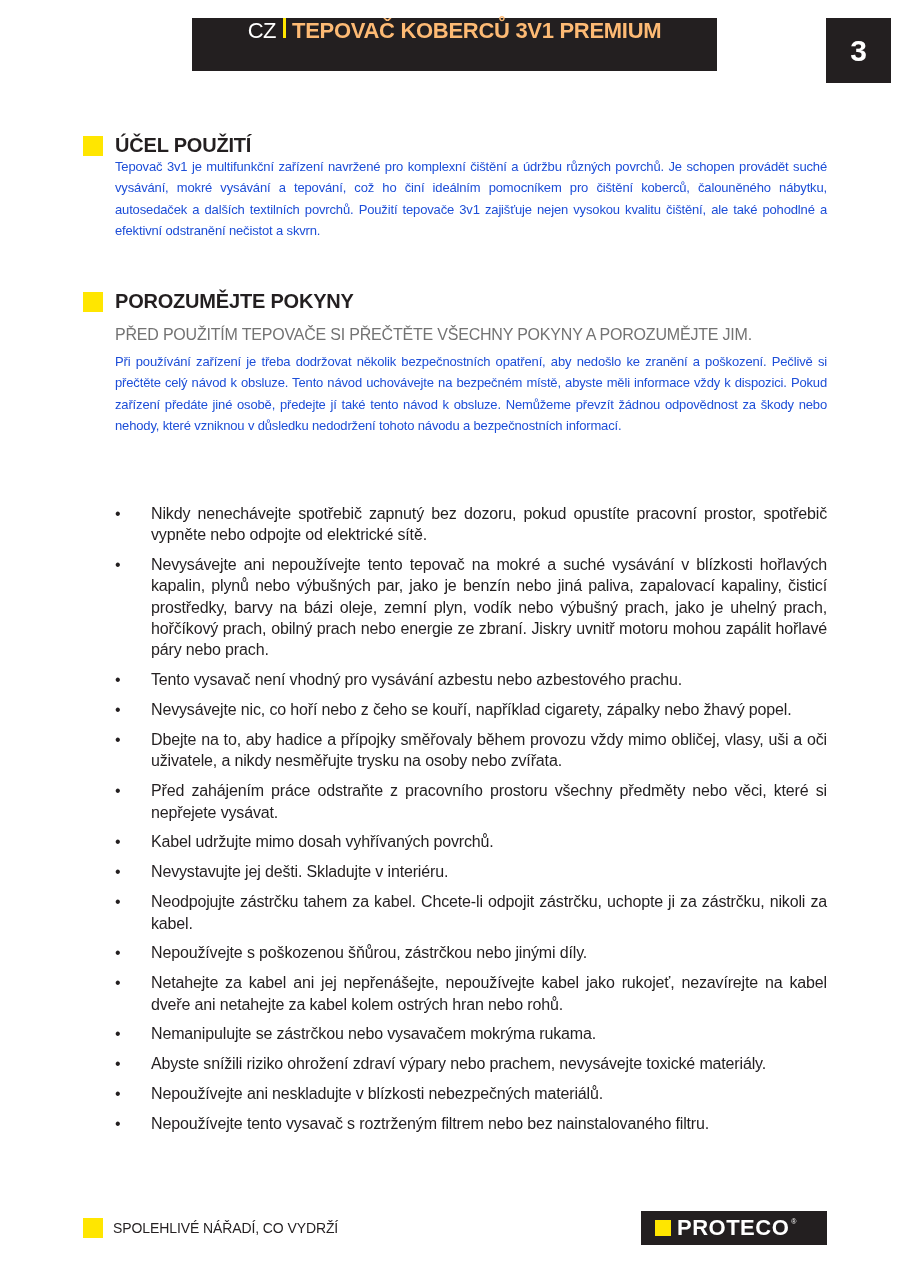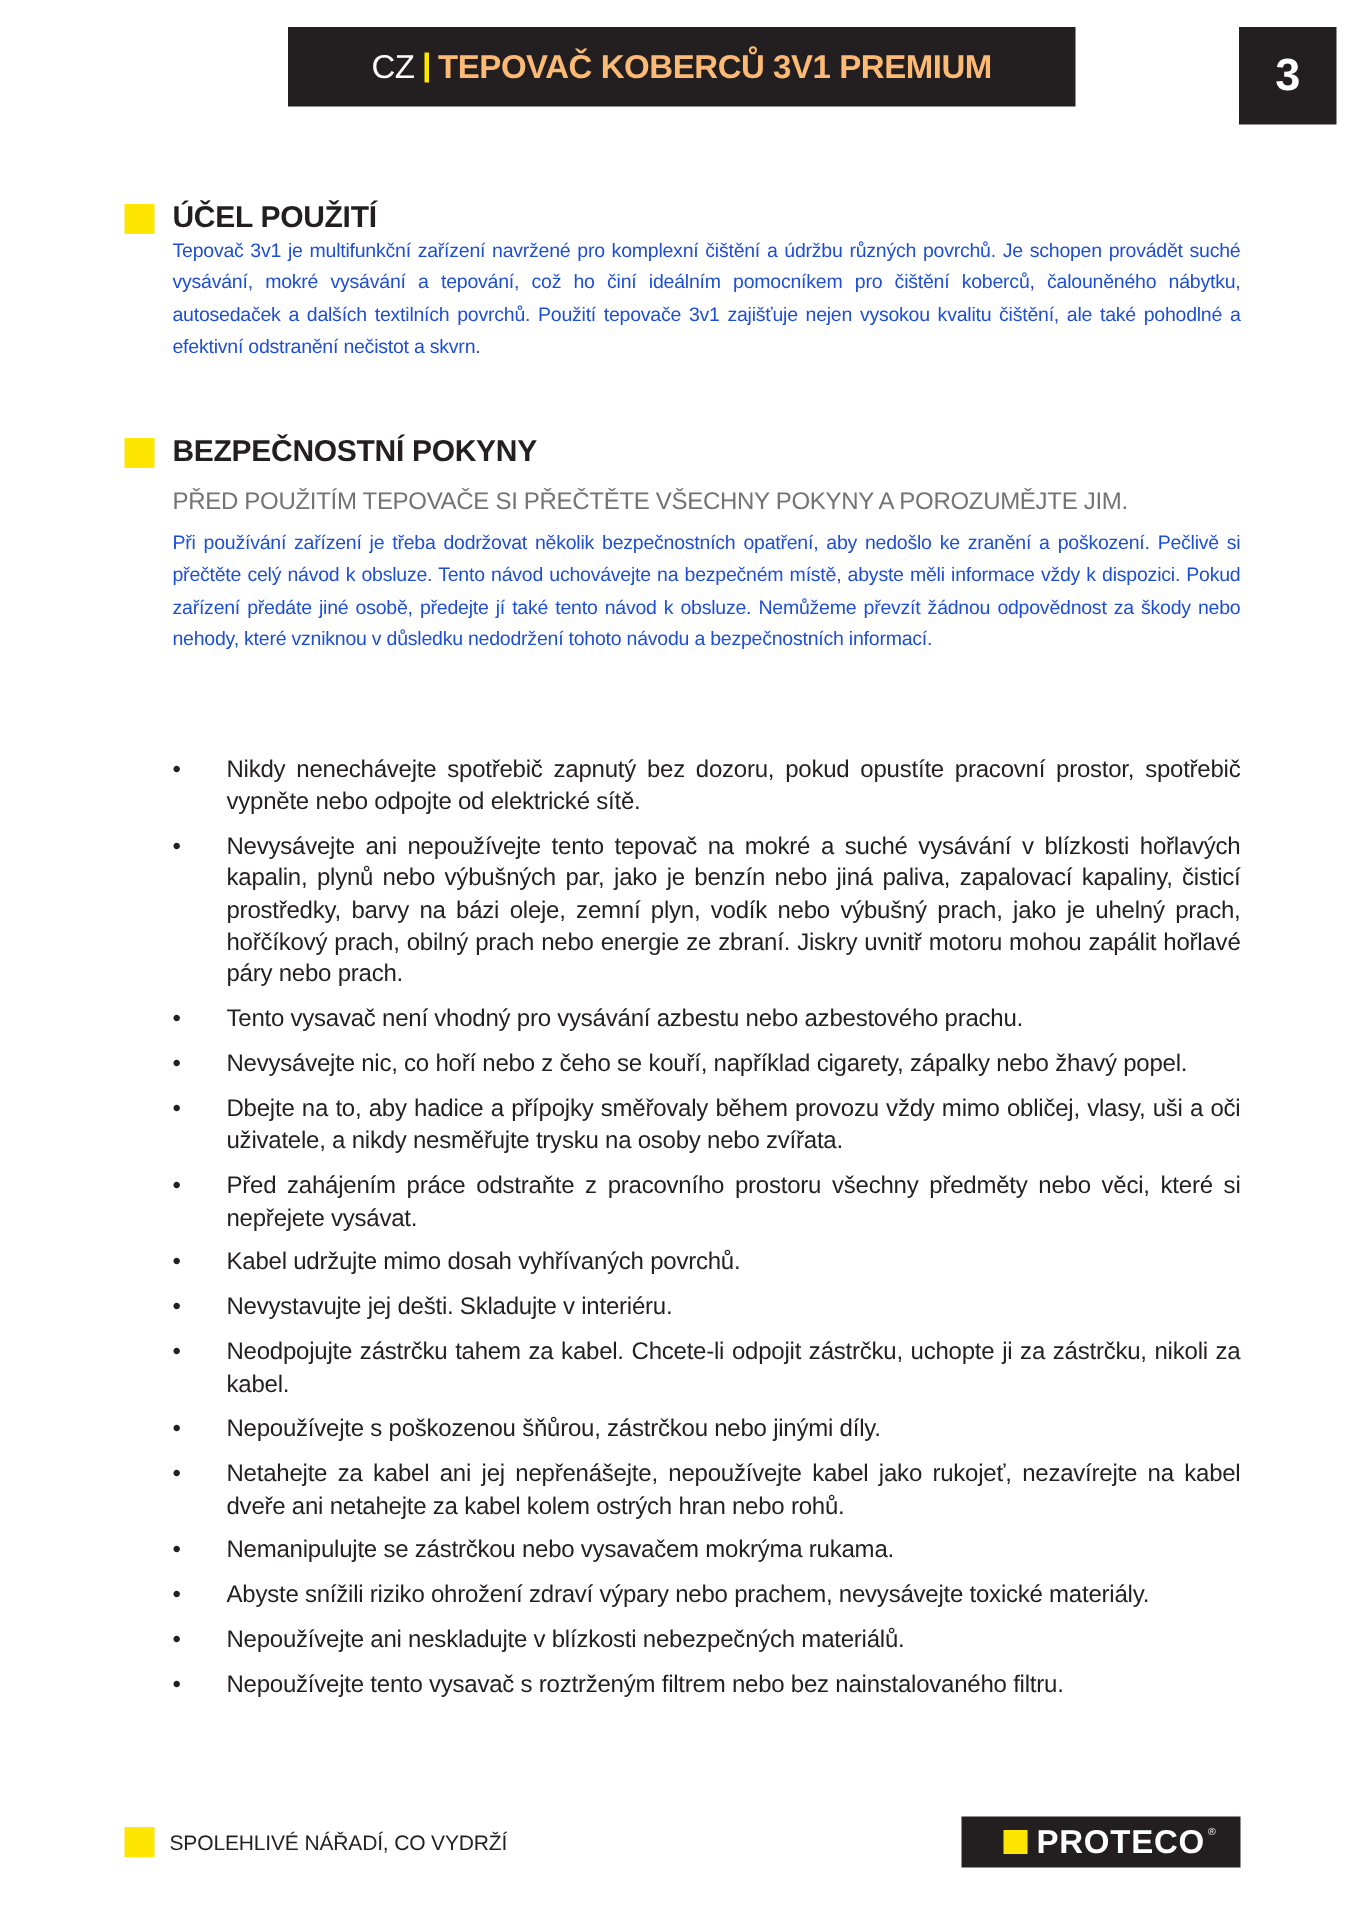--- a/index.html
+++ b/index.html
@@ -1,19 +1,19 @@
 <!DOCTYPE html>
 <html><head>
 <meta charset="utf-8">
 <style>
   html, body { margin: 0; padding: 0; background: #ffffff; }
   body { width: 909px; height: 1276px; position: relative; overflow: hidden;
          font-family: "Liberation Sans", sans-serif; color: #231f20; }
   .title-bar { position: absolute; left: 192px; top: 18px; width: 525px; height: 53px;
-               background: #231f20; display: flex; align-items: center; justify-content: center;
+               background: #231f20; display: flex; align-items: flex-start; justify-content: center;
                box-sizing: border-box; padding-left: 0; }
   .title-bar .lang { color: #ffffff; font-size: 22px; font-weight: normal; letter-spacing: -0.5px; }
   .title-bar .sep { display: inline-block; width: 3px; height: 20px; background: #ffe600; margin: 0 6px 0 7px; }
   .title-bar .name { color: #fdba74; font-size: 22px; font-weight: bold; letter-spacing: -0.3px; }
   .page-num { position: absolute; left: 826px; top: 18px; width: 65px; height: 65px; background: #231f20;
               color: #ffffff; font-size: 30px; font-weight: bold; display: flex; align-items: center; justify-content: center; }
 
   .section-head { position: absolute; left: 83px; display: flex; align-items: center; }
   .section-head .sq { width: 20px; height: 20px; background: #ffe600; margin-right: 12px; }
   .section-head .txt { font-size: 20px; font-weight: bold; color: #231f20; letter-spacing: -0.2px; }
@@ -24,21 +24,21 @@
 
   .bullets { position: absolute; left: 115px; width: 712px; top: 503px; margin: 0; padding: 0; list-style: none; }
   .bullets li { position: relative; padding-left: 36px; font-size: 16px; line-height: 21.3px; text-align: justify;
                 margin-bottom: 8.6px; letter-spacing: -0.15px; color: #231f20; }
   .bullets li .dot { position: absolute; left: 0; top: 0; width: 10px; }
 
   .footer-slogan { position: absolute; left: 83px; top: 1218px; display: flex; align-items: center; }
   .footer-slogan .sq { width: 20px; height: 20px; background: #ffe600; margin-right: 10px; }
   .footer-slogan .txt { font-size: 14px; font-weight: normal; color: #231f20; letter-spacing: -0.1px; }
   .logo { position: absolute; left: 641px; top: 1211px; width: 186px; height: 34px; background: #231f20;
-          display: flex; align-items: center; box-sizing: border-box; padding-left: 28px; }
+          display: flex; align-items: center; box-sizing: border-box; padding-left: 14px; }
   .logo .sq { width: 16px; height: 16px; background: #ffe600; margin-right: 6px; }
   .logo .txt { color: #ffffff; font-size: 22px; font-weight: bold; letter-spacing: 0.5px; }
   .logo .reg { color: #ffffff; font-size: 7px; position: relative; top: -7px; margin-left: 2px; }
 </style>
 </head>
 <body>
 
 <div class="title-bar">
   <span class="lang">CZ</span>
   <span class="sep"></span>
@@ -47,21 +47,21 @@
 <div class="page-num">3</div>
 
 <div class="section-head" style="top:122px;margin-top:12px;">
   <span class="sq"></span>
   <span class="txt">ÚČEL POUŽITÍ</span>
 </div>
 <div class="para" style="top:156px;">Tepovač 3v1 je multifunkční zařízení navržené pro komplexní čištění a údržbu různých povrchů. Je schopen provádět suché vysávání, mokré vysávání a tepování, což ho činí ideálním pomocníkem pro čištění koberců, čalouněného nábytku, autosedaček a dalších textilních povrchů. Použití tepovače 3v1 zajišťuje nejen vysokou kvalitu čištění, ale také pohodlné a efektivní odstranění nečistot a skvrn.</div>
 
 <div class="section-head" style="top:290px;">
   <span class="sq"></span>
-  <span class="txt">BEZPEČNOSTNÍ POKYNY</span>
+  <span class="txt">POROZUMĚJTE POKYNY</span>
 </div>
 <div class="sub" style="top:324px;">PŘED POUŽITÍM TEPOVAČE SI PŘEČTĚTE VŠECHNY POKYNY A POROZUMĚJTE JIM.</div>
 <div class="para" style="top:351px;">Při používání zařízení je třeba dodržovat několik bezpečnostních opatření, aby nedošlo ke zranění a poškození. Pečlivě si přečtěte celý návod k obsluze. Tento návod uchovávejte na bezpečném místě, abyste měli informace vždy k dispozici. Pokud zařízení předáte jiné osobě, předejte jí také tento návod k obsluze. Nemůžeme převzít žádnou odpovědnost za škody nebo nehody, které vzniknou v důsledku nedodržení tohoto návodu a bezpečnostních informací.</div>
 
 <ul class="bullets">
   <li><span class="dot">•</span><span>Nikdy nenechávejte spotřebič zapnutý bez dozoru, pokud opustíte pracovní prostor, spotřebič vypněte nebo odpojte od elektrické sítě.</span></li>
   <li><span class="dot">•</span><span>Nevysávejte ani nepoužívejte tento tepovač na mokré a suché vysávání v blízkosti hořlavých kapalin, plynů nebo výbušných par, jako je benzín nebo jiná paliva, zapalovací kapaliny, čisticí prostředky, barvy na bázi oleje, zemní plyn, vodík nebo výbušný prach, jako je uhelný prach, hořčíkový prach, obilný prach nebo energie ze zbraní. Jiskry uvnitř motoru mohou zapálit hořlavé páry nebo prach.</span></li>
   <li><span class="dot">•</span><span>Tento vysavač není vhodný pro vysávání azbestu nebo azbestového prachu.</span></li>
   <li><span class="dot">•</span><span>Nevysávejte nic, co hoří nebo z čeho se kouří, například cigarety, zápalky nebo žhavý popel.</span></li>
   <li><span class="dot">•</span><span>Dbejte na to, aby hadice a přípojky směřovaly během provozu vždy mimo obličej, vlasy, uši a oči uživatele, a nikdy nesměřujte trysku na osoby nebo zvířata.</span></li>

